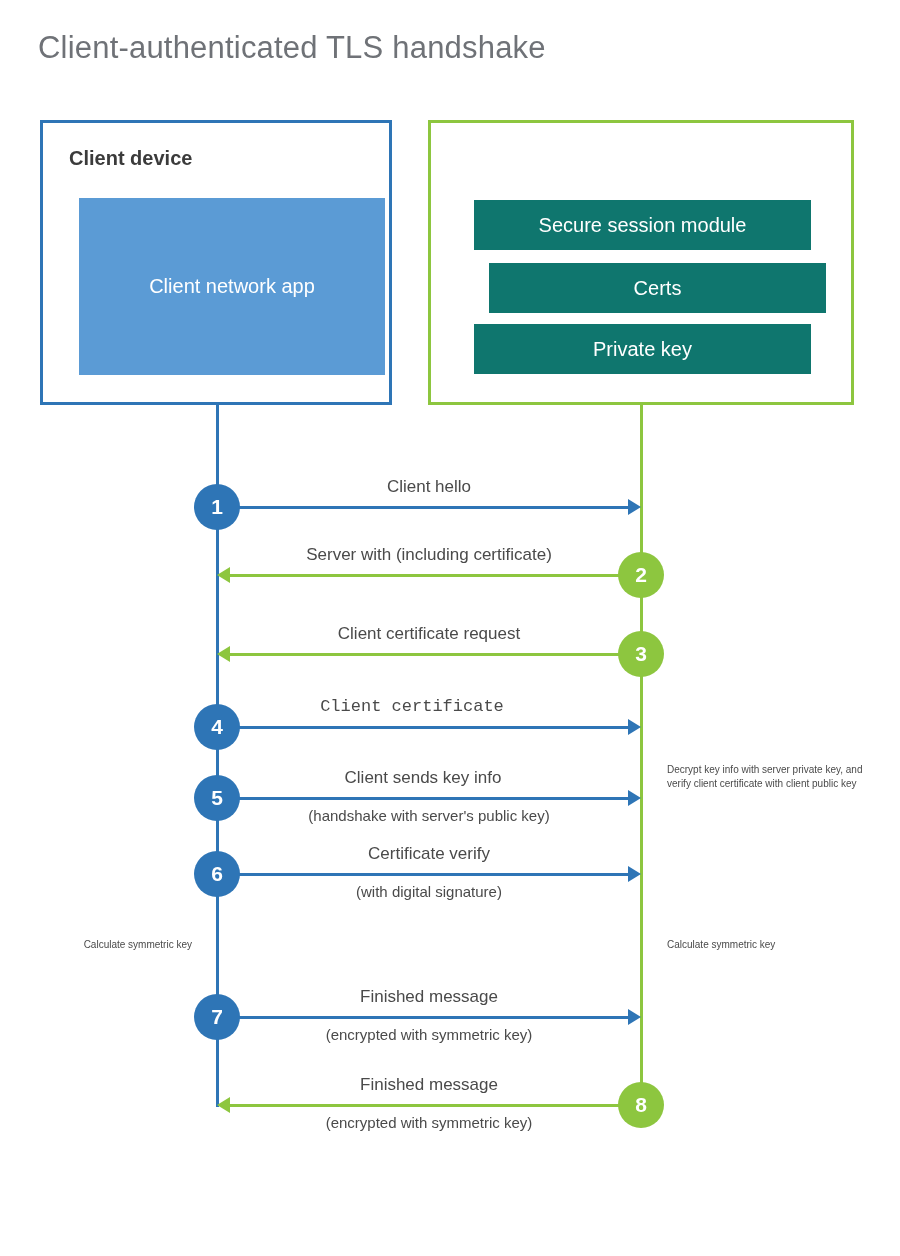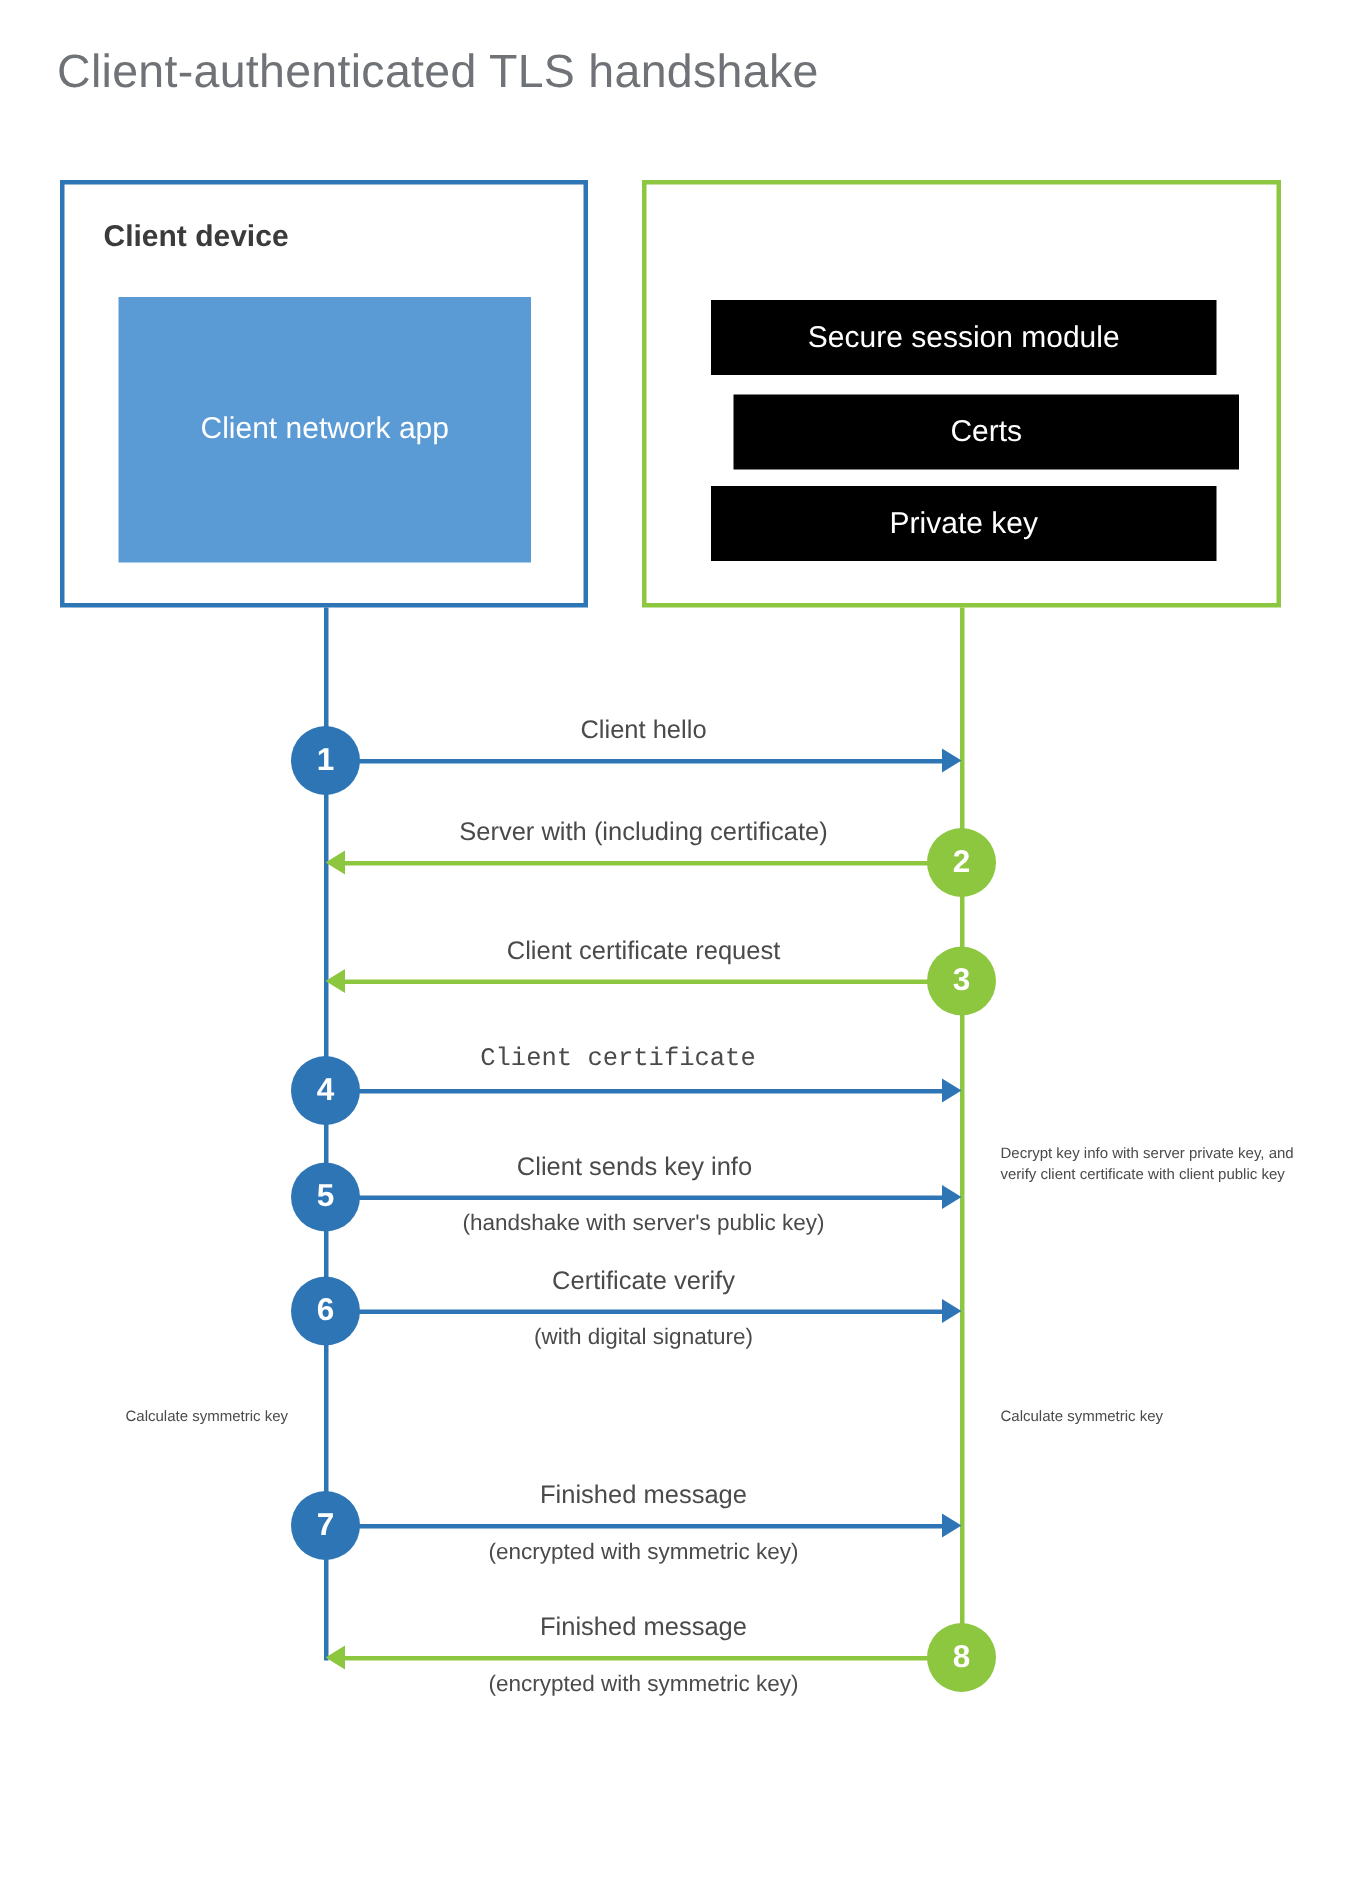--- a/index.html
+++ b/index.html
@@ -62,40 +62,40 @@
     font-weight: bold;
     color: #3b3b3b;
     margin-left: 26px;
   }
 
   
   .client-app {
     position: absolute;
     left: 36px;
     top: 75px;
-    width: 275px;
+    width: 306px;
     height: 177px;
     background: #5b9bd5;
     display: flex;
     align-items: center;
     justify-content: center;
     text-align: center;
     color: #ffffff;
     font-size: 20px;
     line-height: 1.34;
     box-sizing: border-box;
   }
 
   
   .server-bar {
     position: absolute;
     left: 43px;
     width: 337px;
     height: 50px;
-    background: #000000;
+    background: #0f766e;
     display: flex;
     align-items: center;
     justify-content: center;
     color: #ffffff;
     font-size: 20px;
     box-sizing: border-box;
   }
   .server-bar.b0 { top: 77px; }
   .server-bar.b1 { top: 140px; margin-left: 15px; }
   .server-bar.b2 { top: 201px; }

